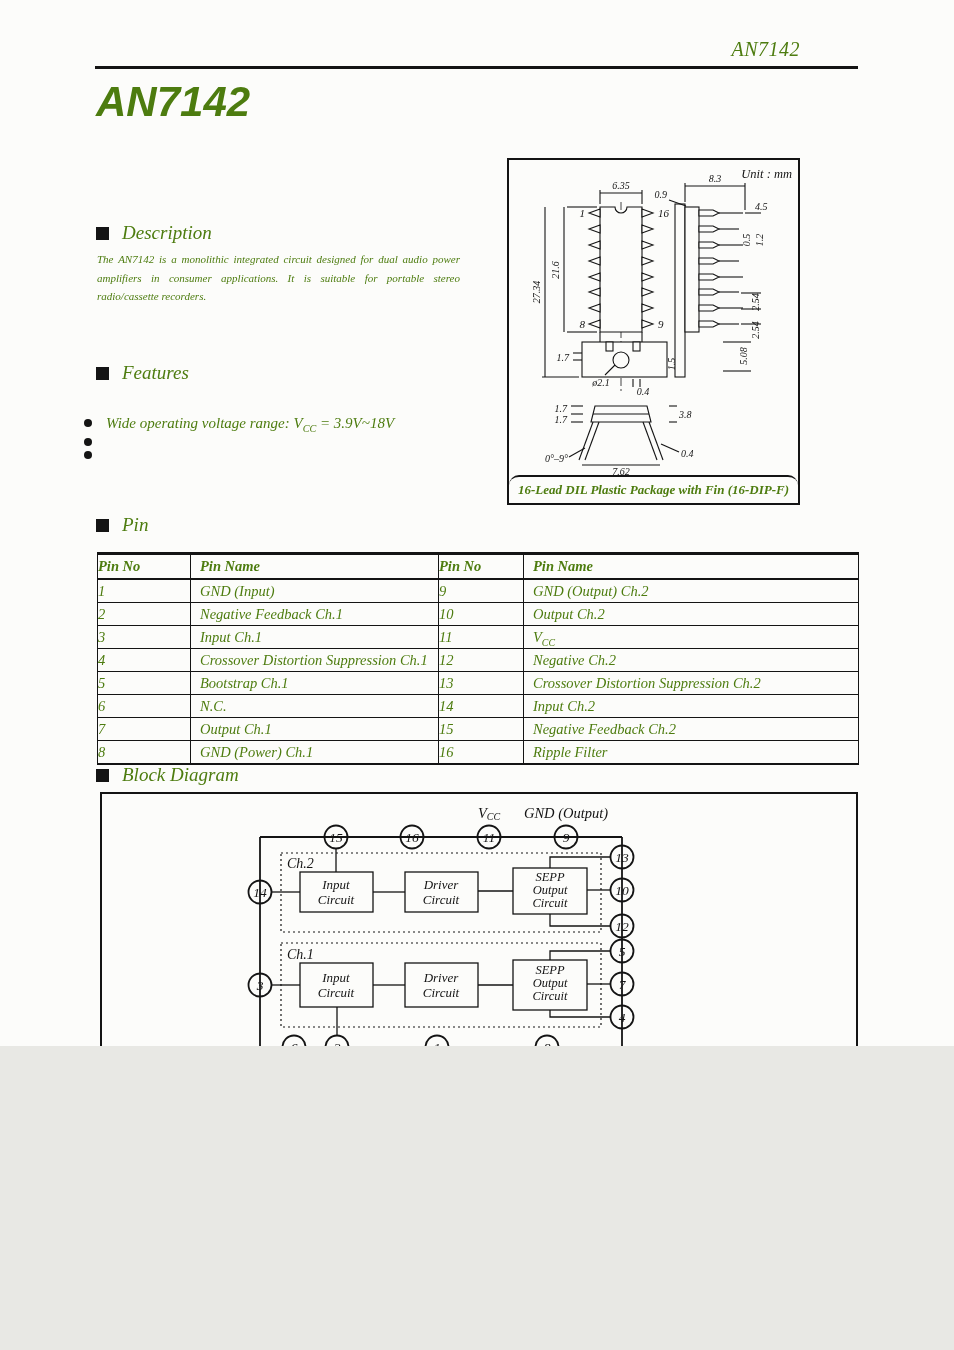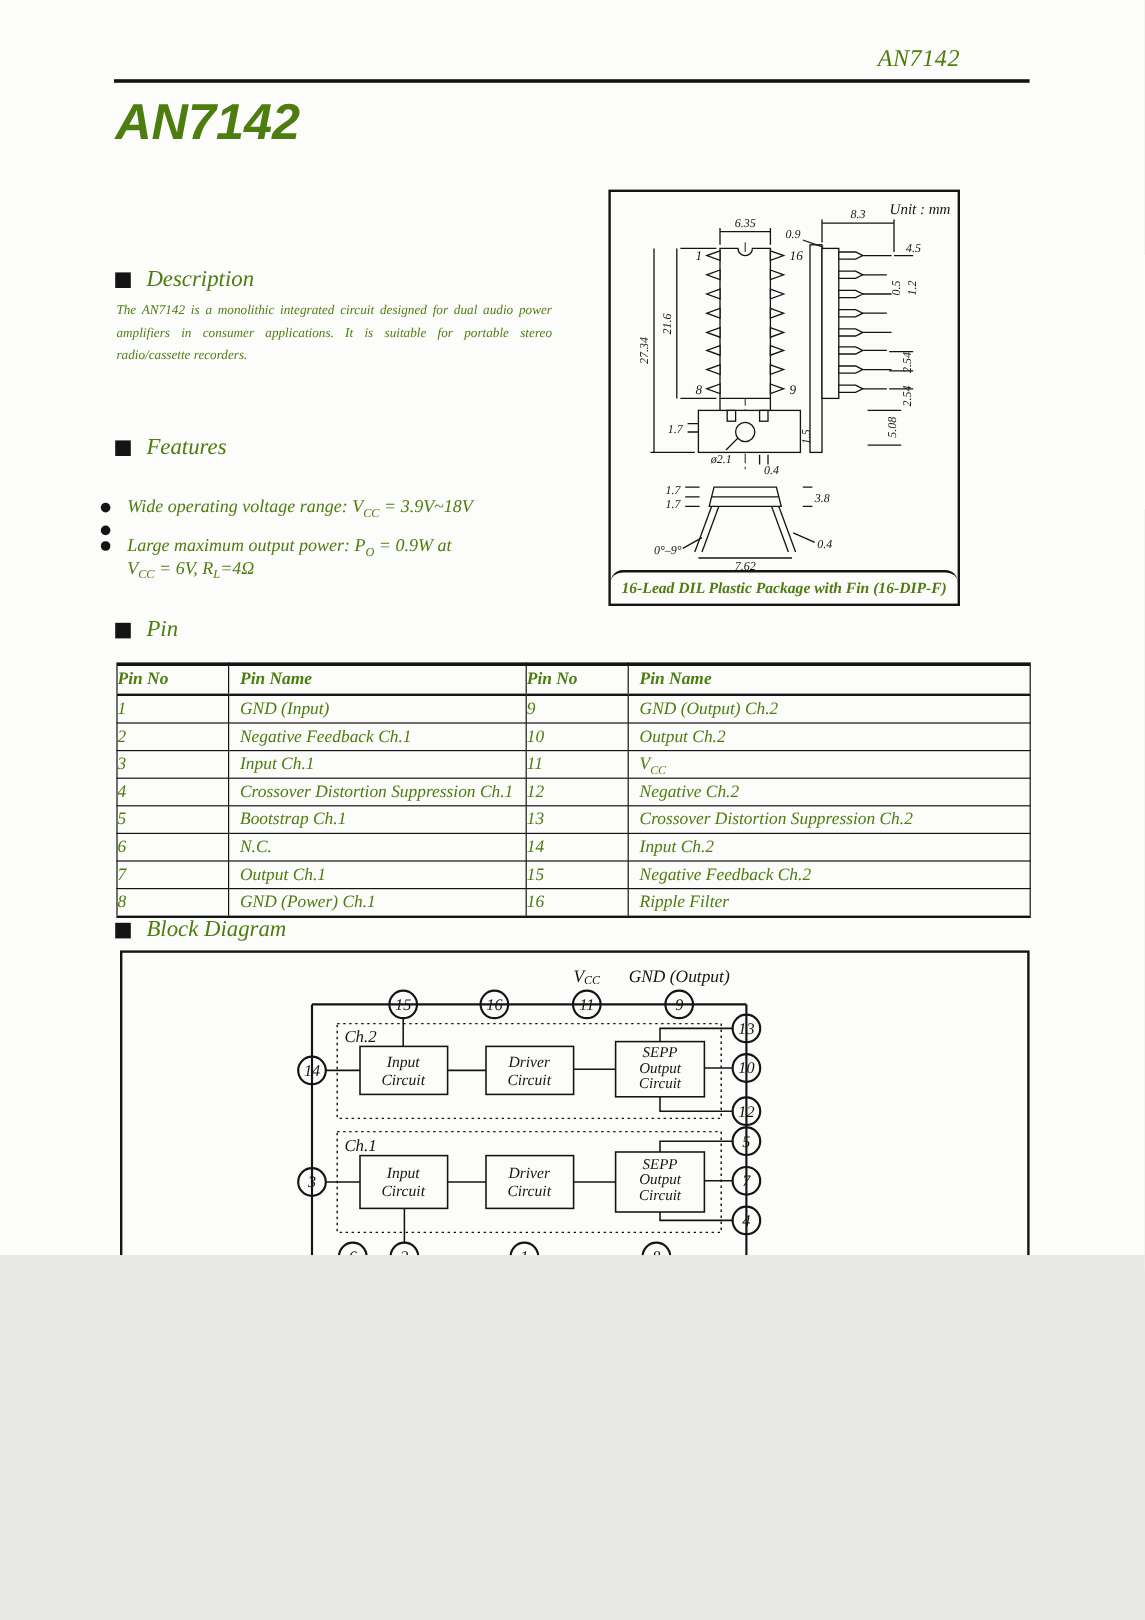--- a/index.html
+++ b/index.html
@@ -62,22 +62,20 @@
   <div class="abs" style="left:84px;top:386px;width:380px;margin-top:28px;">
     <div class="feat-item">
       <span class="bullet"></span>
       <span><span>Wide operating voltage range:  V</span><sub>CC</sub><span> = 3.9V~18V</span></span>
     </div>
     <div class="feat-item">
       <span class="bullet"></span>
     </div>
     <div class="feat-item">
       <span class="bullet"></span>
-      <span><span>Large maximum output power:  P</span><sub>O</sub><span> = 0.9W at</span><br>
-      <span>V</span><sub>CC</sub><span> = 6V, R</span><sub>L</sub><span>=4Ω</span></span>
     </div>
   </div>
 
   <div class="abs figbox" style="left:507px;top:158px;width:293px;height:347px;box-sizing:border-box;">
     <svg width="289" height="316" viewBox="0 0 289 316">
       <text x="283" y="18" font-size="12.5" text-anchor="end">Unit : mm</text>
 
       <g>
         <line class="dash" x1="112" y1="42" x2="112" y2="232"></line>
         <path class="ln fillw" d="M91 172 L91 47 L106 47 A6 6 0 0 0 118 47 L133 47 L133 172 Z"></path>

